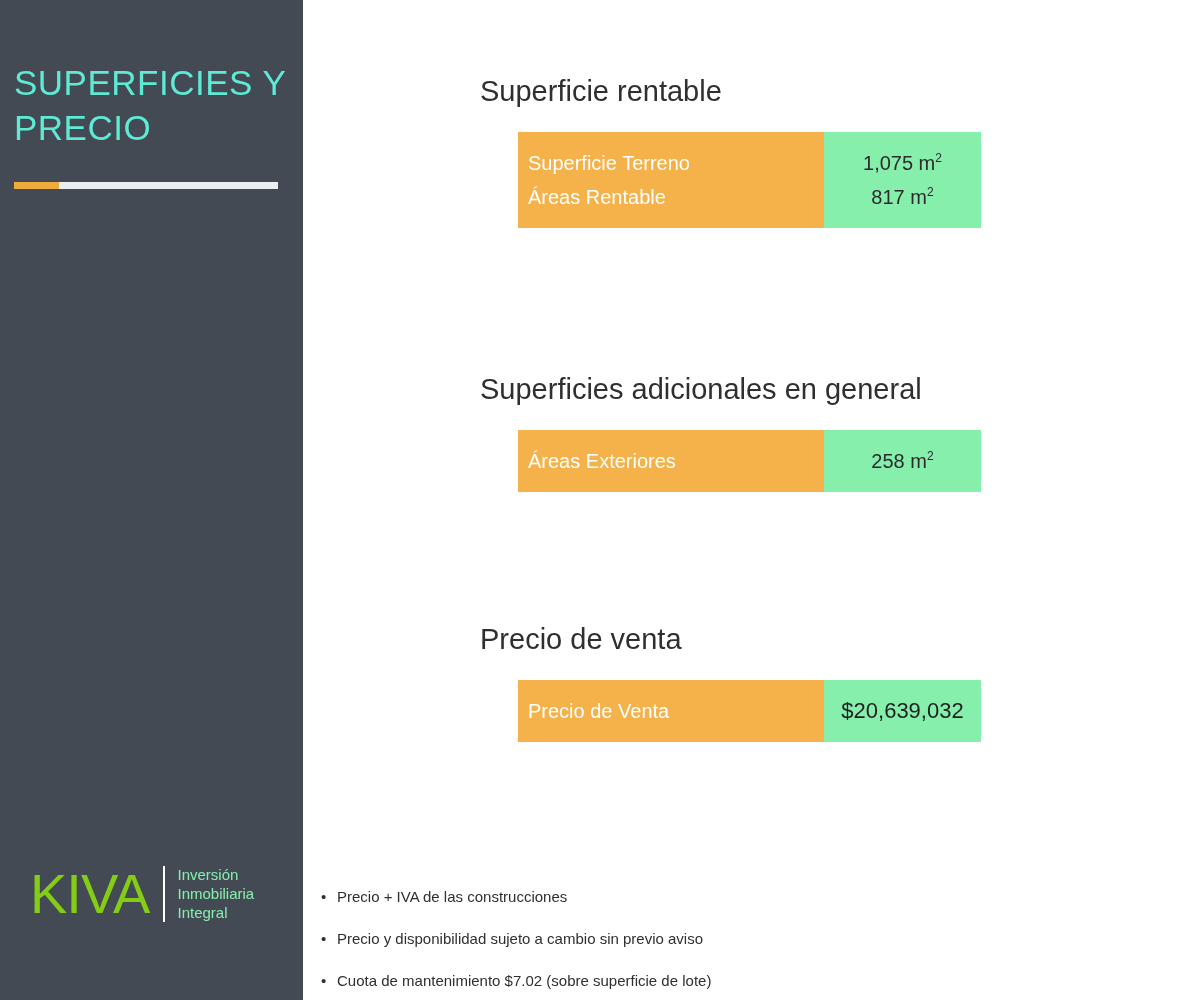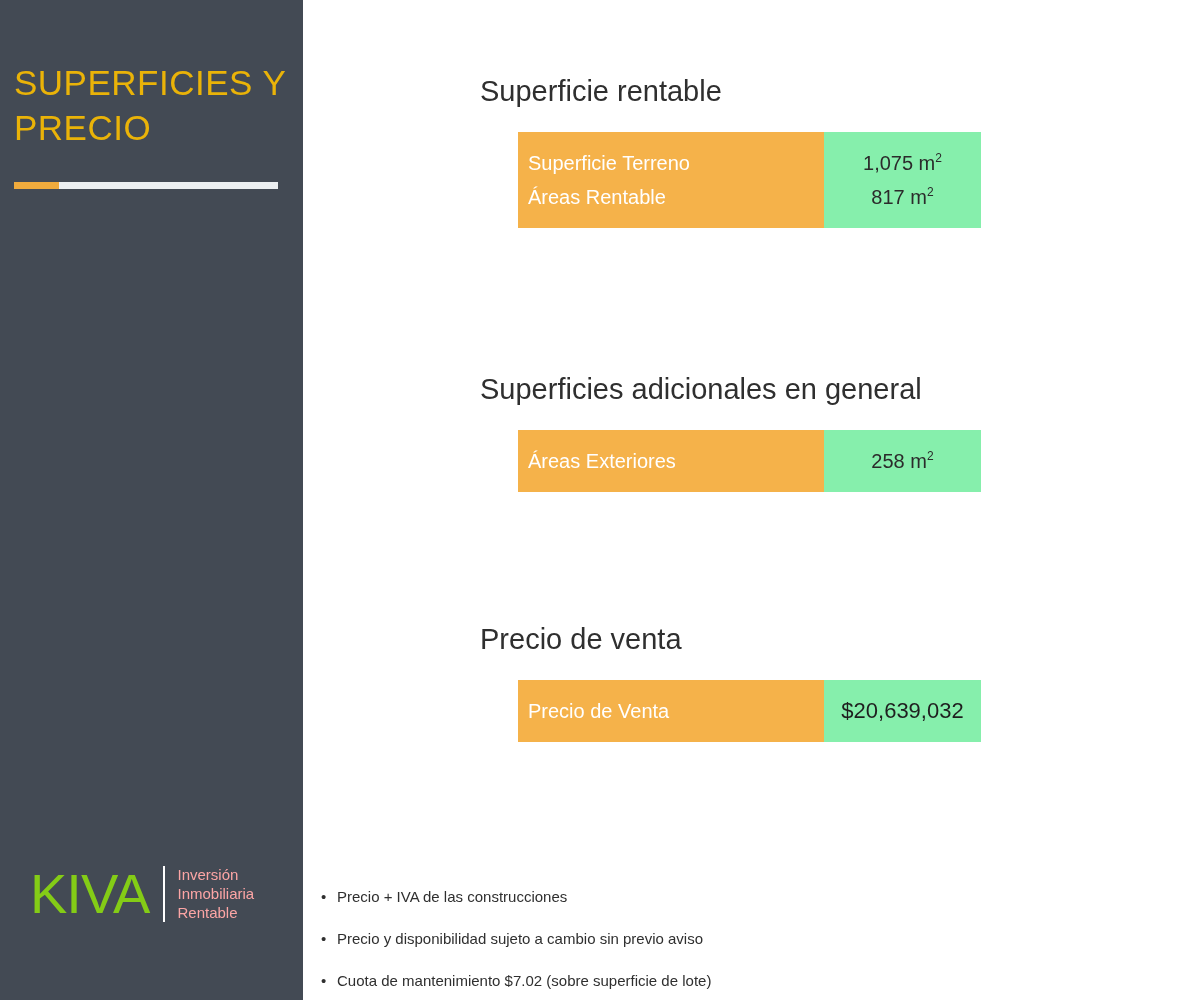--- a/index.html
+++ b/index.html
@@ -24,21 +24,21 @@
     height: 1000px;
     background: #434a54;
     position: relative;
     flex: 0 0 303px;
   }
   .sidebar-title {
     position: absolute;
     left: 14px;
     top: 60px;
     width: 275px;
-    color: #eab308;
+    color: #5eead4;
     font-size: 35px;
     line-height: 45px;
     font-weight: normal;
     letter-spacing: 0.5px;
   }
   .sidebar-rule {
     position: absolute;
     left: 14px;
     top: 182px;
     width: 264px;
@@ -70,21 +70,21 @@
     font-family: "Liberation Sans", sans-serif;
     font-weight: normal;
   }
   .logo-sep {
     width: 2px;
     height: 56px;
     background: #ffffff;
     margin: 0 12px 0 14px;
   }
   .logo-words {
-    color: #fca5a5;
+    color: #86efac;
     font-size: 15px;
     line-height: 19px;
   }
 
   
   .content {
     position: relative;
     flex: 1 1 auto;
     height: 1000px;
   }
@@ -186,21 +186,21 @@
     <div class="sidebar-rule">
       <div class="sidebar-rule-accent"></div>
     </div>
 
     <div class="logo-block">
       <div class="logo-mark">KIVA</div>
       <div class="logo-sep"></div>
       <div class="logo-words">
         <div>Inversión</div>
         <div>Inmobiliaria</div>
-        <div>Rentable</div>
+        <div>Integral</div>
       </div>
     </div>
   </div>
 
   <div class="content">
 
     <div class="section section-1">
       <div class="section-heading">Superficie rentable</div>
       <div class="table">
         <div class="table-labels">

